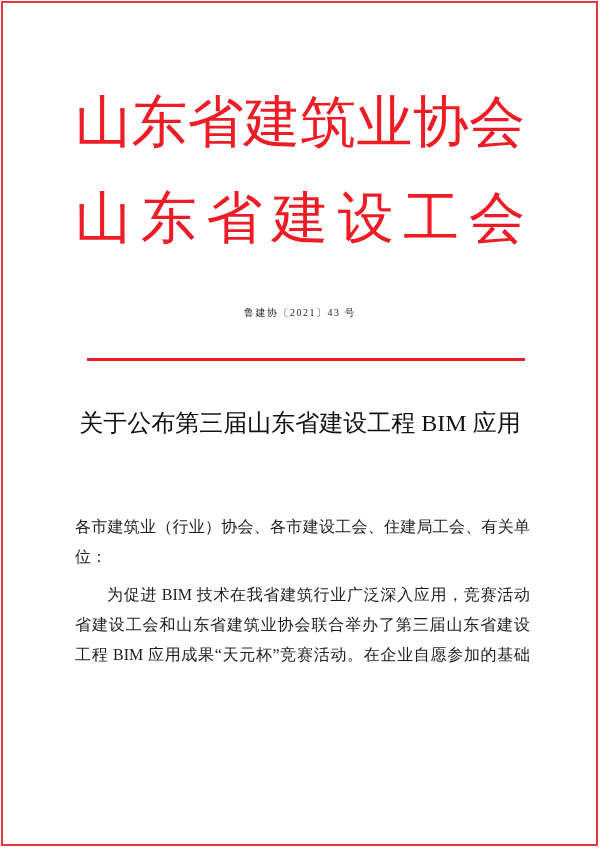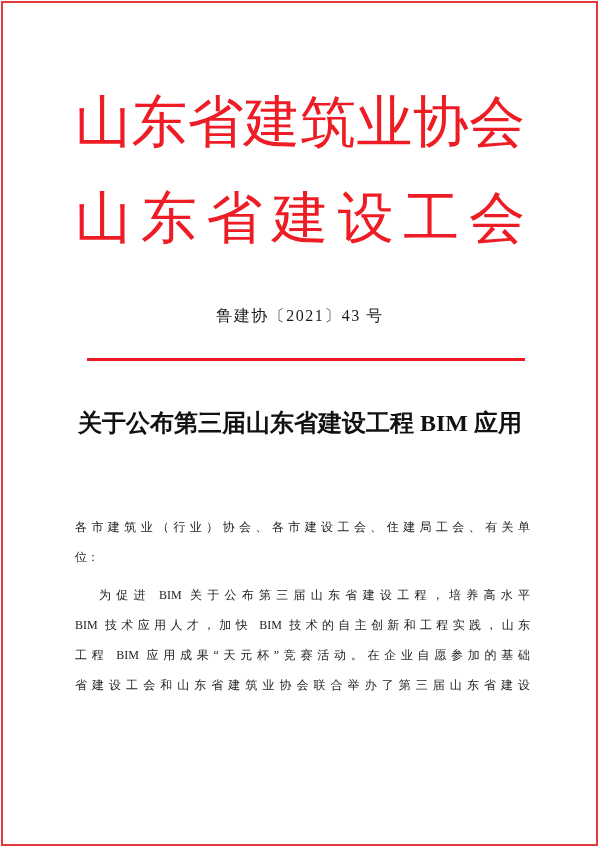--- a/index.html
+++ b/index.html
@@ -40,48 +40,48 @@
     font-weight:400;
     white-space:nowrap;
   }
   .org-line--1{top:92px;}
   .org-line--2{top:188px;}
   
   .doc-number{
     position:absolute;
     top:306px;left:0;right:0;
     text-align:center;
-    font-size:16px;
+    font-size:10px;
     letter-spacing:1.5px;
     color:#1c1c1c;
     font-family:Liberation Serif, serif;
   }
   
   .red-rule{
     position:absolute;
     top:358px;left:87px;
     width:438px;height:3px;
     background:var(--rule-red);
   }
   
   .doc-title{
     position:absolute;
     top:404px;left:40px;right:40px;
     text-align:center;
     color:var(--title-black);
-    font-weight:700;
+    font-weight:400;
     font-size:24px;
     line-height:38px;
   }
   
   .body-block{
     position:absolute;
     top:512px;left:75px;
     width:455px;
-    font-size:12px;
+    font-size:16px;
     line-height:30px;
     color:var(--body-black);
   }
   .body-line{
     text-align:justify;
     text-align-last:justify;
     text-justify:inter-character;
     white-space:nowrap; 
   }
   .body-line{white-space:normal;}
@@ -128,19 +128,18 @@
 
   <div class="red-rule"></div>
 
   <div class="doc-title">
     <div>关于公布第三届山东省建设工程 BIM 应用</div>
   </div>
 
   <div class="body-block">
     <div class="body-line">各市建筑业（行业）协会、各市建设工会、住建局工会、有关单</div>
     <div class="body-line body-line--plain">位：</div>
-    <div class="body-line body-line--indent body-line--para-gap">为促进 BIM 关于公布第三届山东省建设工程，培养高水平</div>
-    <div class="body-line">BIM 技术应用人才，加快 BIM 技术的自主创新和工程实践，山东</div>
+    <div class="body-line body-line--indent body-line--para-gap">为促进 BIM 技术在我省建筑行业广泛深入应用，竞赛活动</div>
+    <div class="body-line">省建设工会和山东省建筑业协会联合举办了第三届山东省建设</div>
     <div class="body-line">工程 BIM 应用成果“天元杯”竞赛活动。在企业自愿参加的基础</div>
-    <div class="body-line">省建设工会和山东省建筑业协会联合举办了第三届山东省建设</div>
   </div>
 
 </div>
 
 </body></html>

